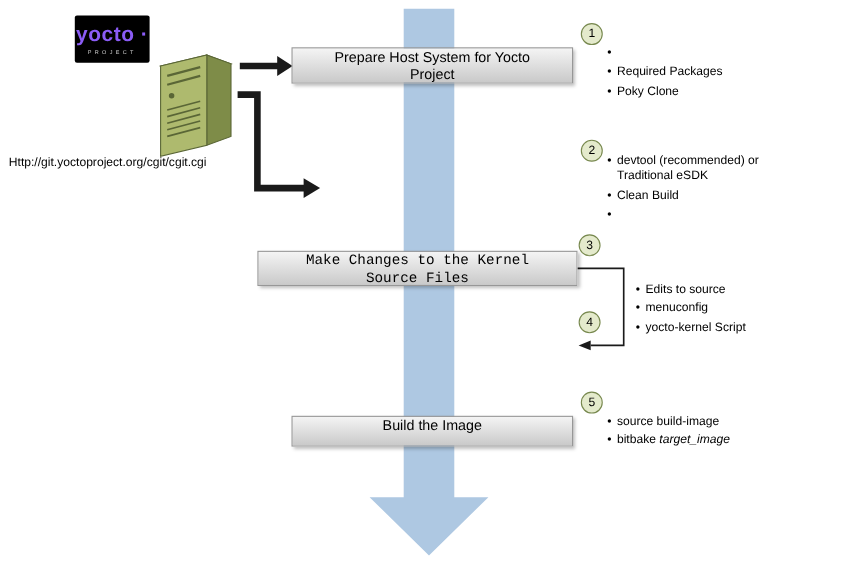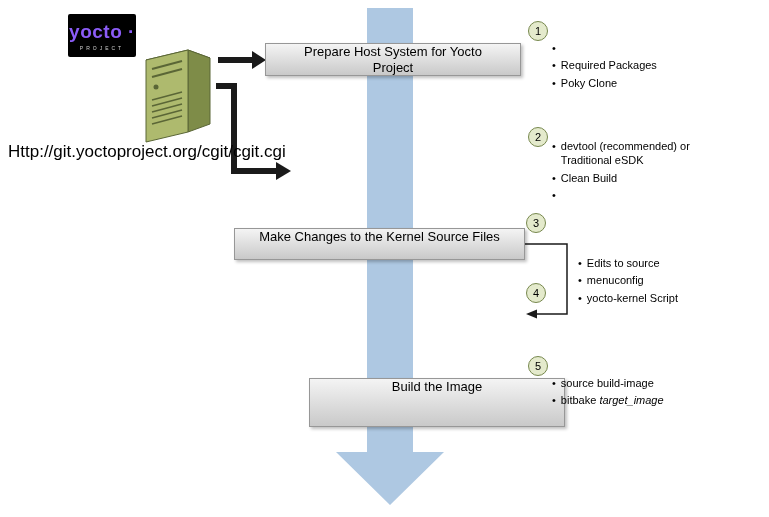--- a/index.html
+++ b/index.html
@@ -16,35 +16,35 @@
   
   .logo{
     left:68px;top:14px;width:68px;height:43px;background:#000;border-radius:2px;
     display:flex;flex-direction:column;align-items:center;justify-content:center;
   }
   .logo-main{color:#8b5cf6;font-size:19px;letter-spacing:.5px;font-weight:bold;}
   .logo-sub{color:#cfcfcf;font-size:5px;letter-spacing:3px;margin-top:2px;}
 
   
   .src-label{left:36px;top:70px;width:110px;font-size:13px;font-weight:bold;line-height:1.45;}
-  .src-url{left:8px;top:142px;font-size:17px;}
+  .src-url{left:8px;top:142px;font-size:11px;}
 
   
   .step-box{
     background:linear-gradient(#f4f4f4,#c9c9c9);
     border:1px solid #979797;
     box-shadow:2px 2px 3px rgba(0,0,0,.25);
     display:flex;align-items:flex-start;justify-content:center;text-align:center;
     font-size:13px;line-height:1.25;padding:0 24px;box-sizing:border-box;
   }
   #box-1{left:265px;top:43px;width:256px;height:33px;}
   #box-2{left:290px;top:149px;width:236px;height:44px;}
-  #box-3{left:234px;top:228px;width:291px;height:32px;}
+  #box-3{left:234px;top:228px;width:291px;height:32px;font-family:Liberation Mono, monospace;}
   #box-4{left:262px;top:298px;width:263px;height:32px;}
-  #box-5{left:265px;top:378px;width:256px;height:49px;margin-left:44px;}
+  #box-5{left:265px;top:378px;width:256px;height:28px;}
 
   
   .step-num{
     width:20px;height:20px;border-radius:50%;
     background:var(--circle-fill,#e4eacc);
     border:1.5px solid var(--circle-border,#77884e);
     display:flex;align-items:center;justify-content:center;
     font-size:11px;box-sizing:border-box;
   }
   #num-1{left:528px;top:21px;} #num-2{left:528px;top:127px;}

